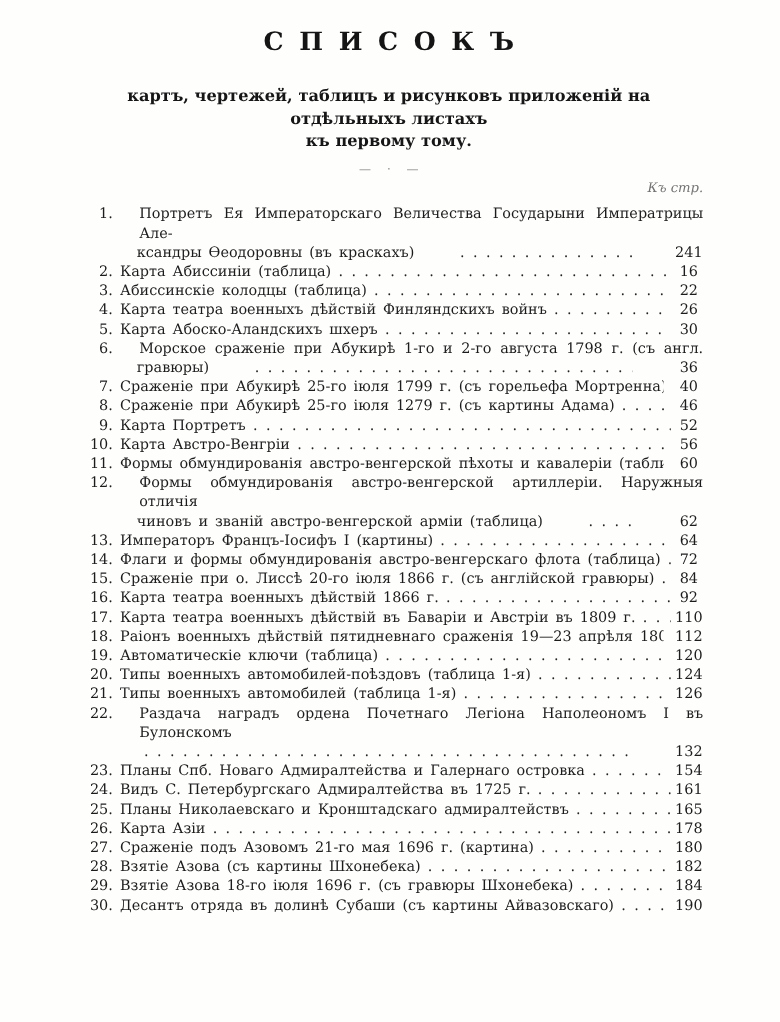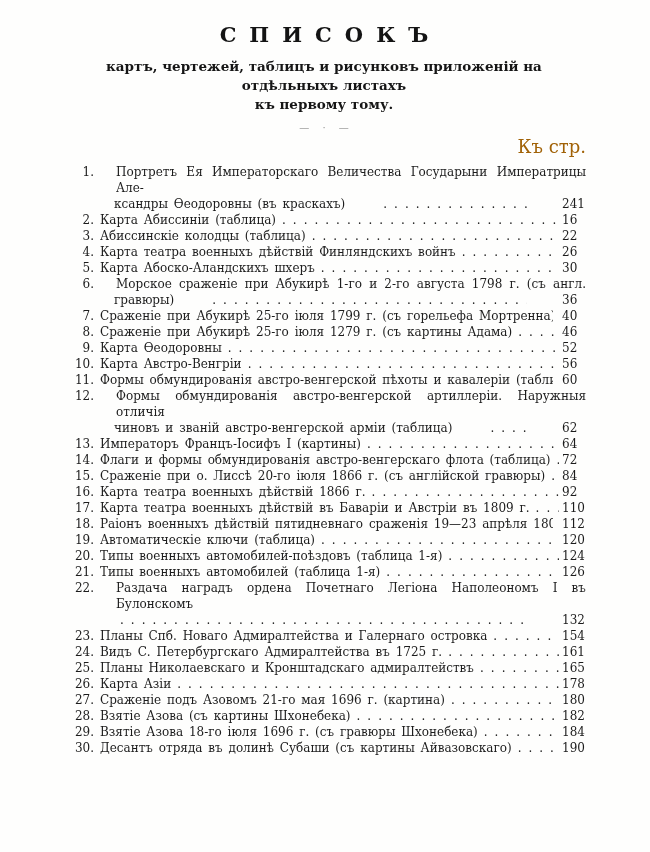--- a/index.html
+++ b/index.html
@@ -24,40 +24,41 @@
   .title {
     margin: 0;
     text-align: center;
     font-size: 21px;
     font-weight: 600;
     letter-spacing: 0.62em;
     text-indent: 0.62em;
     color: #141414;
   }
   .subtitle {
-    margin-top: 10px;
+    margin-top: 24px;
     text-align: center;
     font-weight: bold;
     font-size: 13.5px;
     line-height: 19px;
     color: #161616;
   }
   .ornament {
     margin-top: 8px;
     text-align: center;
     color: #8a8a8a;
     font-size: 10px;
     letter-spacing: 5px;
     text-indent: 5px;
   }
   .colhead {
     margin-top: 3px;
     text-align: right;
-    font-size: 18px;
-    color: #a16207;
+    font-style: italic;
+    font-size: 11px;
+    color: #737373;
   }
   .entries {
     margin-top: 7px;
     font-size: 12px;
     line-height: 16px;
     word-spacing: 2px;
   }
   .entry {
     display: flex;
     align-items: flex-start;
@@ -99,21 +100,21 @@
     margin: 0 3px 0 6px;
   }
   .leader::after {
     content: "..........................................................................";
     letter-spacing: 7px;
     color: #222;
   }
   .pg {
     flex: none;
     min-width: 24px;
-    text-align: left;
+    text-align: center;
     white-space: nowrap;
   }
 </style>
 </head>
 <body>
 
 <div class="page">
   <h1 class="title">СПИСОКЪ</h1>
   <div class="subtitle">
     <div>картъ, чертежей, таблицъ и рисунковъ приложеній на отдѣльныхъ листахъ</div>
@@ -209,21 +210,21 @@
             <span class="leader"></span>
             <span class="pg">46</span>
           </div>
         </div>
   </div>
 
   <div class="entry">
     <span class="num">9.</span>
     <div class="body">
           <div class="line last">
-            <span class="txt">Карта Ѳеодоровны</span>
+            <span class="txt">Карта Портретъ</span>
             <span class="leader"></span>
             <span class="pg">52</span>
           </div>
         </div>
   </div>
 
   <div class="entry">
     <span class="num">10.</span>
     <div class="body">
           <div class="line last">

